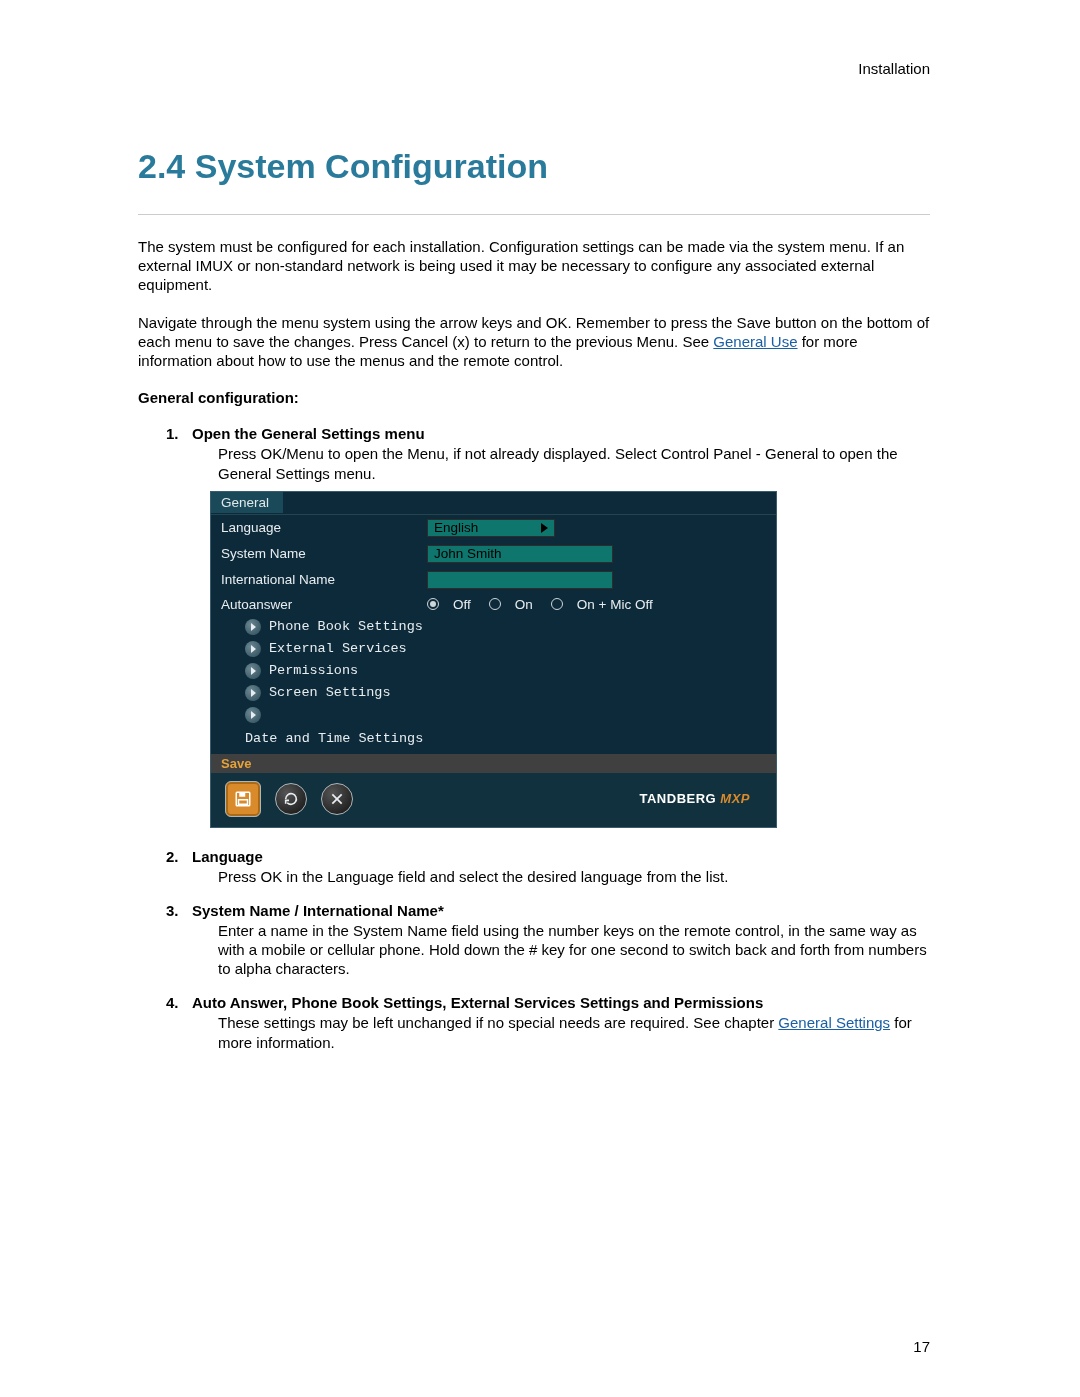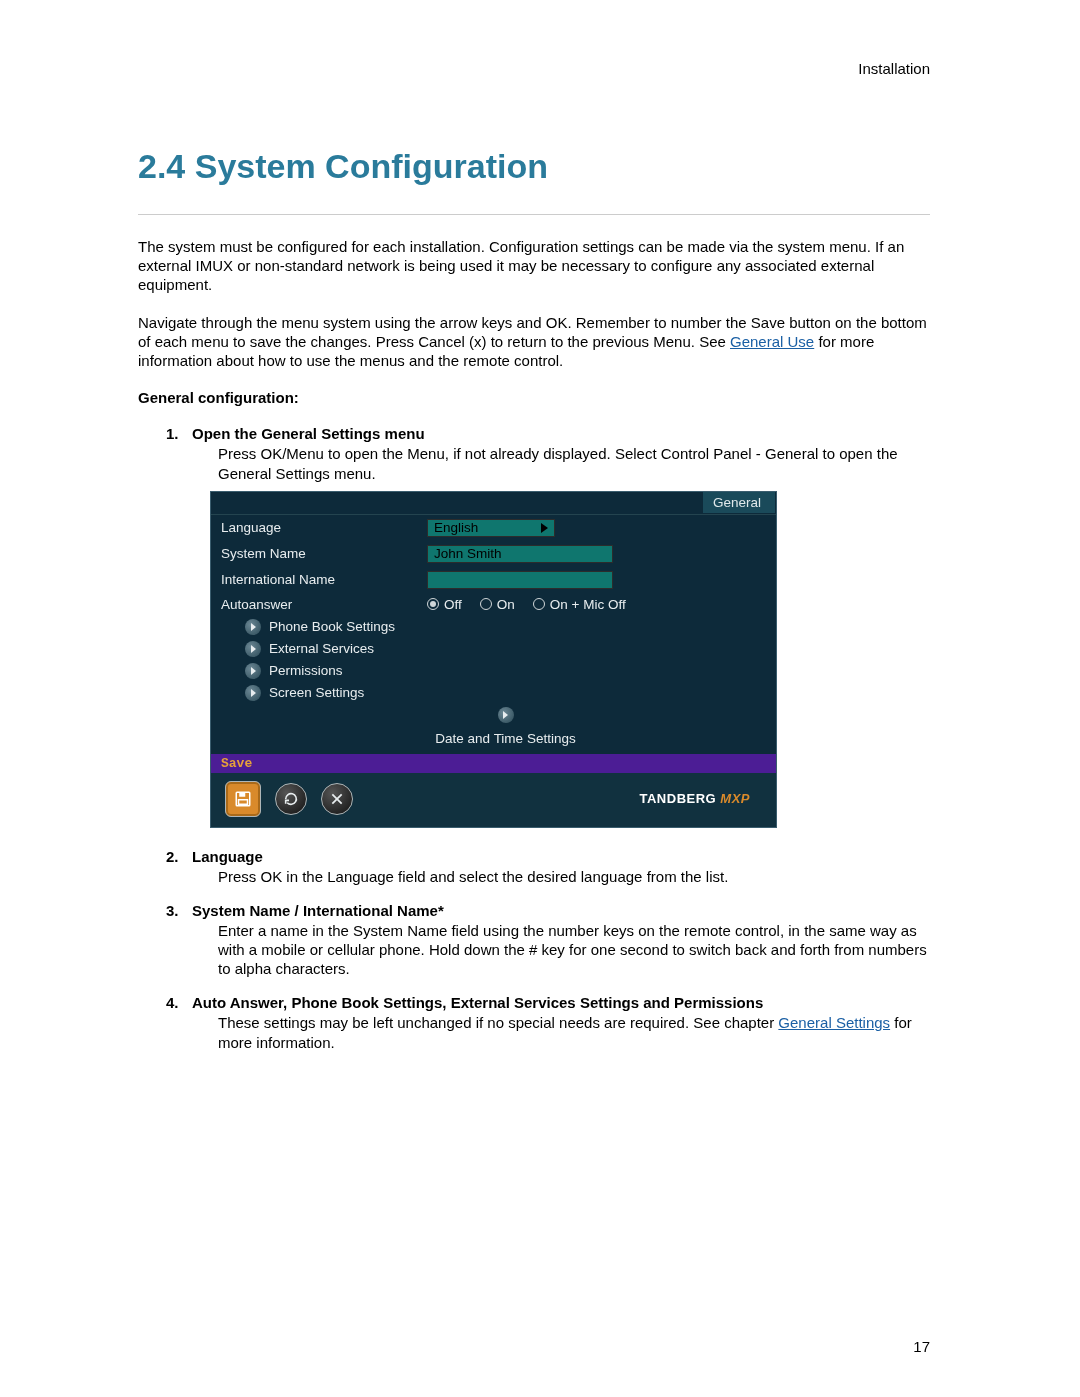--- a/index.html
+++ b/index.html
@@ -39,21 +39,21 @@
   
   .ui-panel {
     width: 565px;
     margin: 6px 0 20px 72px;
     background: #0d2a3a;
     border: 1px solid #3a5d6e;
     font-family: Arial, sans-serif;
     color: #e8edef;
     font-size: 13.5px;
   }
-  .ui-tab-row { height: 22px; border-bottom: 1px solid #24444f; text-align: right; }
+  .ui-tab-row { height: 22px; border-bottom: 1px solid #24444f; }
   .ui-tab {
     display: inline-block;
     background: #1a4a5a;
     padding: 3px 14px 3px 10px;
     border-right: 1px solid #0d2a3a;
     color: #dfe8ea;
   }
   .ui-row {
     display: flex;
     align-items: center;
@@ -75,49 +75,50 @@
   .ui-field.lang { width: 128px; justify-content: space-between; }
   .ui-field.name { width: 186px; }
   .tri-right {
     width: 0; height: 0;
     border-top: 5px solid transparent;
     border-bottom: 5px solid transparent;
     border-left: 7px solid #000;
     margin-left: 10px;
   }
   .radio-group { display: flex; gap: 18px; align-items: center; color: #e8edef; }
-  .radio-item { display: inline-flex; align-items: center; gap: 5px; }
+  .radio-item { display: inline-flex; align-items: center; gap: 14px; }
   .radio-dot {
     width: 10px; height: 10px; border-radius: 50%;
     border: 1.5px solid #cfd6d8; background: #0d2a3a;
     position: relative; display: inline-block;
   }
   .radio-dot.on::after {
     content: ""; position: absolute; left: 2px; top: 2px;
     width: 6px; height: 6px; border-radius: 50%; background: #cfd6d8;
   }
   .sub-item {
-    display: flex; align-items: center; gap: 8px;
+    display: flex; align-items: flex-start; gap: 8px;
     padding: 3px 10px 3px 34px;
+    font-family: Liberation Mono, monospace;
   }
   .sub-icon {
     width: 16px; height: 16px; border-radius: 50%;
     background: radial-gradient(circle at 35% 35%, #6b8794, #2b4a57);
     position: relative; flex: 0 0 16px;
   }
   .sub-icon::after {
     content: ""; position: absolute; left: 5.5px; top: 4px;
     width: 0; height: 0;
     border-top: 4px solid transparent;
     border-bottom: 4px solid transparent;
     border-left: 5px solid #e8edef;
   }
   .save-bar {
-    background: #4c1d95; color: #e5a13a; font-weight: bold;
-    padding: 2px 10px; font-size: 13px; font-family: Liberation Mono, monospace;
+    background: #404040; color: #e5a13a; font-weight: bold;
+    padding: 2px 10px; font-size: 13px;
   }
   .icon-bar {
     display: flex; align-items: center; justify-content: space-between;
     padding: 8px 26px 10px 14px;
     background: #11313f;
   }
   .icon-row { display: flex; gap: 14px; align-items: center; }
   .round-btn {
     width: 30px; height: 30px; border-radius: 50%;
     background: radial-gradient(circle at 35% 30%, #555, #111);
@@ -152,21 +153,21 @@
 
 <div class="page">
   <div class="header-right">Installation</div>
 
   <h1 class="title">2.4 System Configuration</h1>
   <hr class="hr">
 
   <p>The system must be configured for each installation. Configuration settings can be made via the system menu. If an external IMUX or non-standard network is being used it may be necessary to configure any associated external equipment.</p>
 
   <p>
-    <span>Navigate through the menu system using the arrow keys and OK. Remember to number the Save button on the bottom of each menu to save the changes. Press Cancel (x) to return to the previous Menu. See </span><a href="#" class="link">General Use</a><span> for more information about how to use the menus and the remote control.</span>
+    <span>Navigate through the menu system using the arrow keys and OK. Remember to press the Save button on the bottom of each menu to save the changes. Press Cancel (x) to return to the previous Menu. See </span><a href="#" class="link">General Use</a><span> for more information about how to use the menus and the remote control.</span>
   </p>
 
   <p class="bold">General configuration:</p>
 
   <div class="step-block">
     <div class="step-row">
       <span class="step-num">1.</span>
       <span class="step-title">Open the General Settings menu</span>
     </div>
     <div class="step-body-tight">Press OK/Menu to open the Menu, if not already displayed. Select Control Panel - General to open the General Settings menu.</div>

